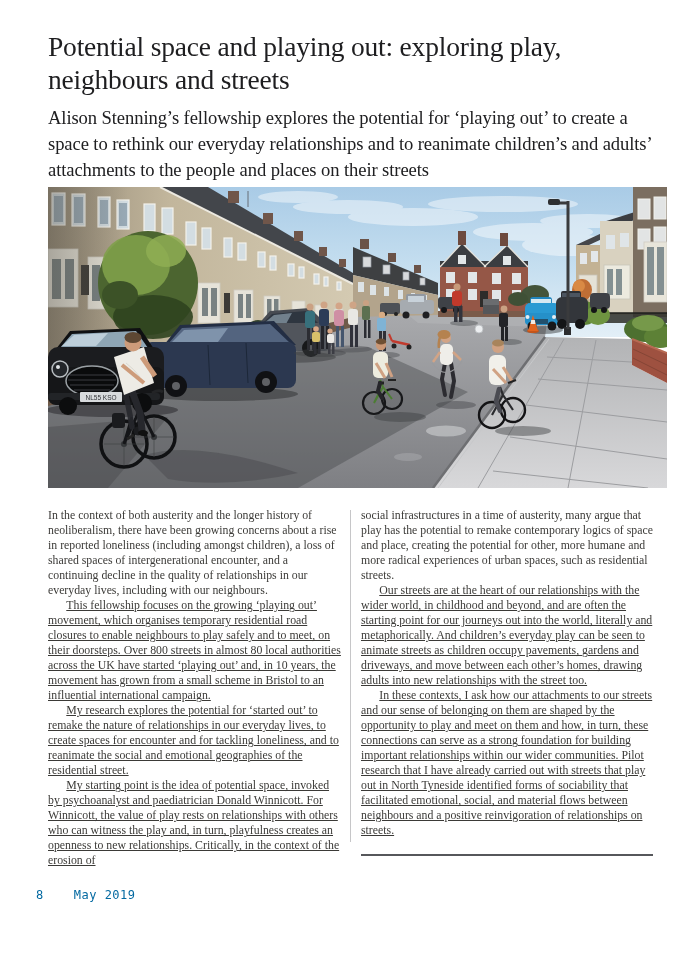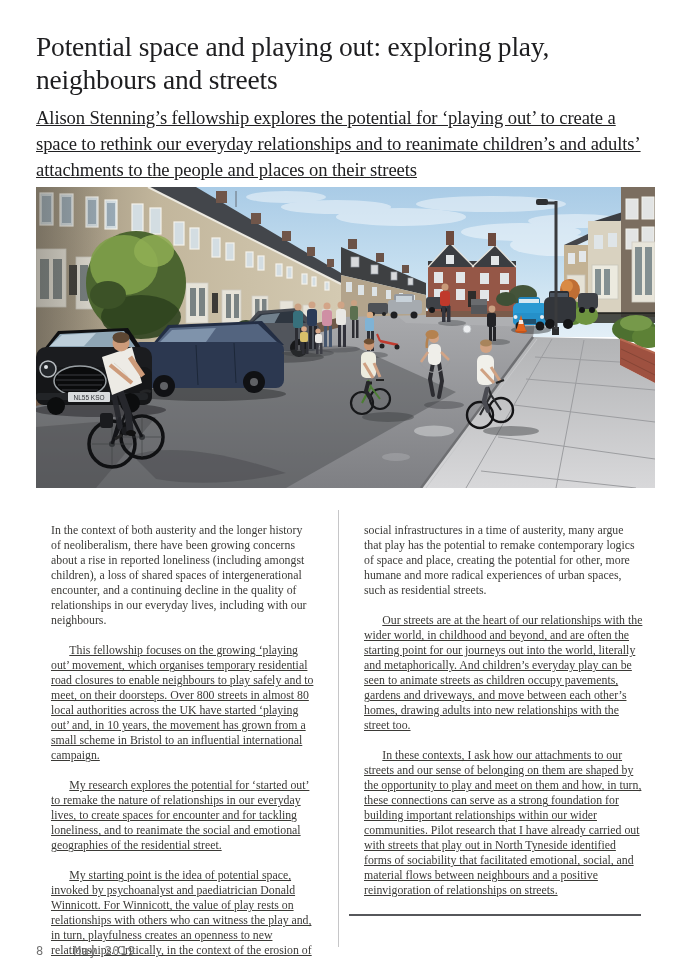--- a/index.html
+++ b/index.html
@@ -1,35 +1,35 @@
 <!DOCTYPE html>
 <html><head>
 <meta charset="utf-8">
 <style>
   html,body{margin:0;padding:0;background:#ffffff;}
   .page{position:relative;width:691px;height:976px;background:#fff;box-sizing:border-box;
-        padding:28px 32px 0 36px;overflow:hidden;font-family:"Liberation Serif",serif;}
+        padding:28px 32px 0 48px;overflow:hidden;font-family:"Liberation Serif",serif;}
   h1.title{margin:2px 0 0 0;font-family:"Liberation Serif",serif;font-weight:400;
            font-size:27.5px;line-height:33px;letter-spacing:-0.2px;color:#1e1e20;max-width:590px;}
   .byline{margin-top:7px;font-family:"Liberation Sans",sans-serif;font-size:11.5px;
           line-height:15.5px;color:#4c4c4e;}
   .standfirst{margin:9px 0 0 0;font-size:18.6px;line-height:25.8px;color:#202022;
-              max-width:608px;letter-spacing:-0.1px;text-decoration:underline;}
+              max-width:608px;letter-spacing:-0.1px;}
   .photo{margin:5px 0 0 0;width:619px;height:301px;overflow:hidden;}
   .photo svg{display:block;}
   .columns{display:flex;margin-top:20px;}
   .col{font-size:11.8px;line-height:15px;color:#3b3a37;text-align:left;}
   .col.left{width:293px;flex:0 0 293px;}
   .col.right{flex:1;}
-  .col p{margin:15px;}
+  .col p{margin:0;}
   .col p + p{text-indent:1.55em;text-decoration:underline;}
   .divider{width:1px;background:#c6c6c8;margin:2px 10px 26px 9px;}
   .end-rule{height:2px;background:#56575b;width:292px;margin-top:16px;}
-  .pagefooter{position:absolute;left:36px;top:944px;font-family:"DejaVu Sans Mono",monospace;
-              font-size:12px;color:#737373;letter-spacing:0.5px;}
+  .pagefooter{position:absolute;left:36px;top:888px;font-family:"DejaVu Sans Mono",monospace;
+              font-size:12px;color:#0369a1;letter-spacing:0.5px;}
   .pagefooter .num{display:inline-block;width:30px;}
 </style>
 </head>
 <body>
 
 <div class="page">
 
   <h1 class="title">Potential space and playing out: exploring play, neighbours and streets</h1>
 
 

